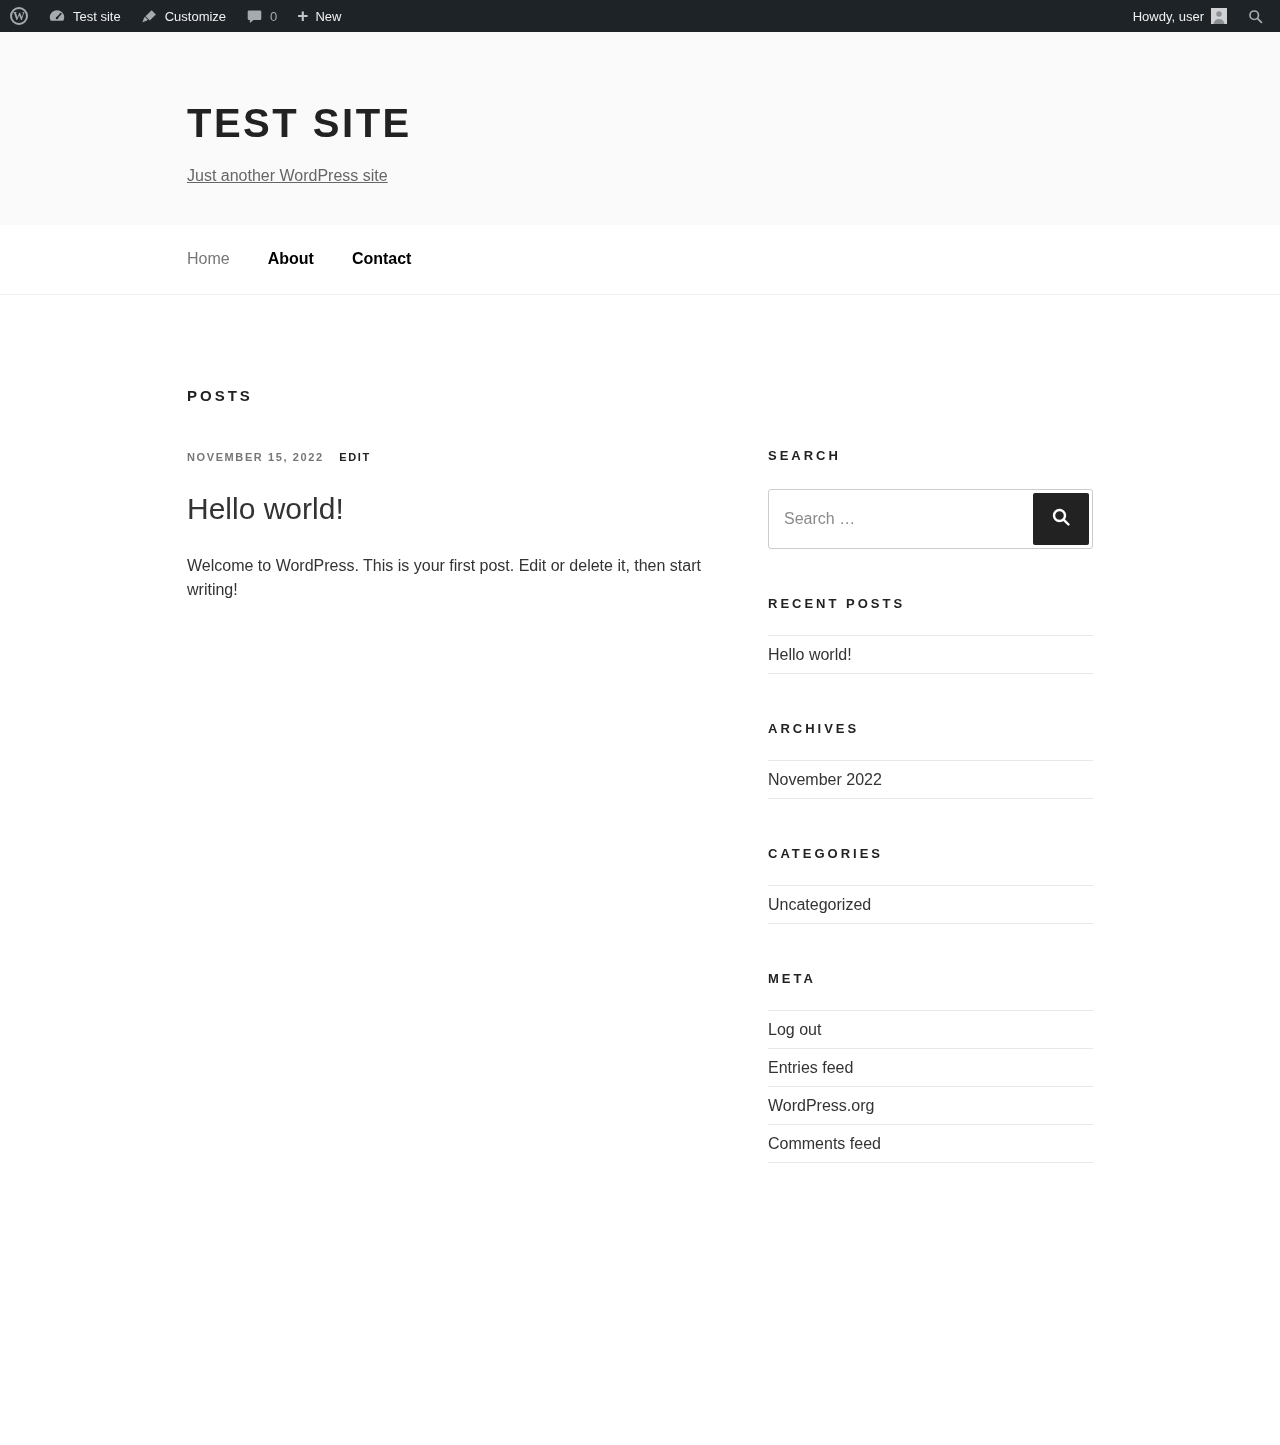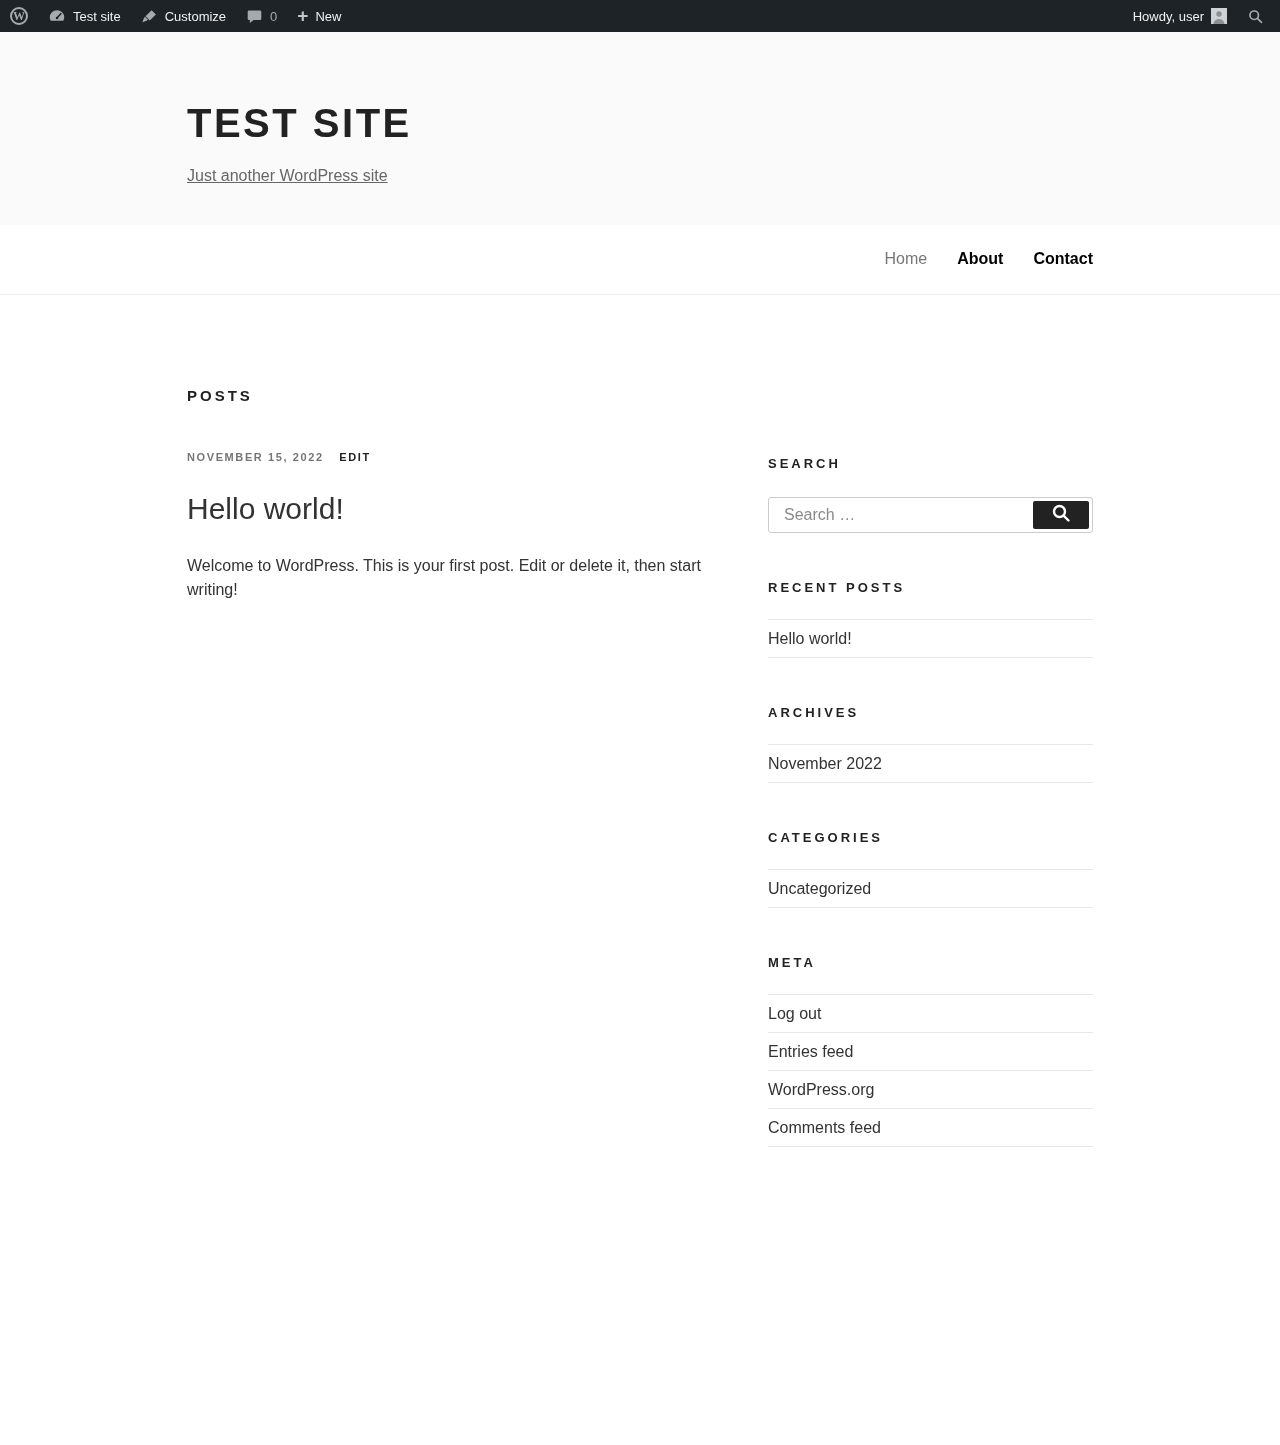--- a/index.html
+++ b/index.html
@@ -63,21 +63,21 @@
     color: #222;
     line-height: 1;
     text-decoration: none;
     display: inline-block;
     cursor: pointer;
   }
   .site-description { margin: 13px 0 0; font-size: 16px; color: #666; text-decoration: underline; }
 
   
   .main-nav { background: #fff; border-bottom: 1px solid #eee; }
-  .nav-inner { display: flex; gap: 30px; padding: 25px 0 26px; font-size: 16px; justify-content: flex-end; }
+  .nav-inner { display: flex; gap: 38px; padding: 25px 0 26px; font-size: 16px; }
   .nav-link { color: #000000; font-weight: 700; text-decoration: none; cursor: pointer; }
   .nav-link.current { color: #767676; font-weight: 400; }
 
   
   .site-content { display: flex; justify-content: space-between; padding-top: 92px; }
   .content-col { width: 545px; }
   .page-title {
     margin: 0;
     font-size: 15px;
     font-weight: 700;
@@ -103,34 +103,34 @@
   
   .widget-area { width: 325px; margin-top: 61px; }
   .widget { margin-bottom: 47px; }
   .widget-title {
     margin: 0 0 24px;
     font-size: 13px;
     font-weight: 700;
     letter-spacing: 3px;
     color: #222;
   }
-  .widget.search-widget .widget-title { margin-bottom: 26px; margin-top: 8px; }
+  .widget.search-widget .widget-title { margin-bottom: 26px; }
   .widget-list { list-style: none; margin: 0; padding: 0; border-top: 1px solid #e8e8e8; }
   .widget-list li {
     border-bottom: 1px solid #e8e8e8;
     padding: 8px 0;
     font-size: 16px;
     line-height: 21px;
     color: #333;
   }
   .widget-list a { color: #333; text-decoration: none; cursor: pointer; }
 
   .search-form {
     display: flex;
-    height: 36px;
+    height: 60px;
     border: 1px solid #ccc;
     border-radius: 3px;
     background: #fff;
     overflow: hidden;
   }
   .search-field {
     flex: 1;
     min-width: 0;
     border: 0;
     outline: 0;

